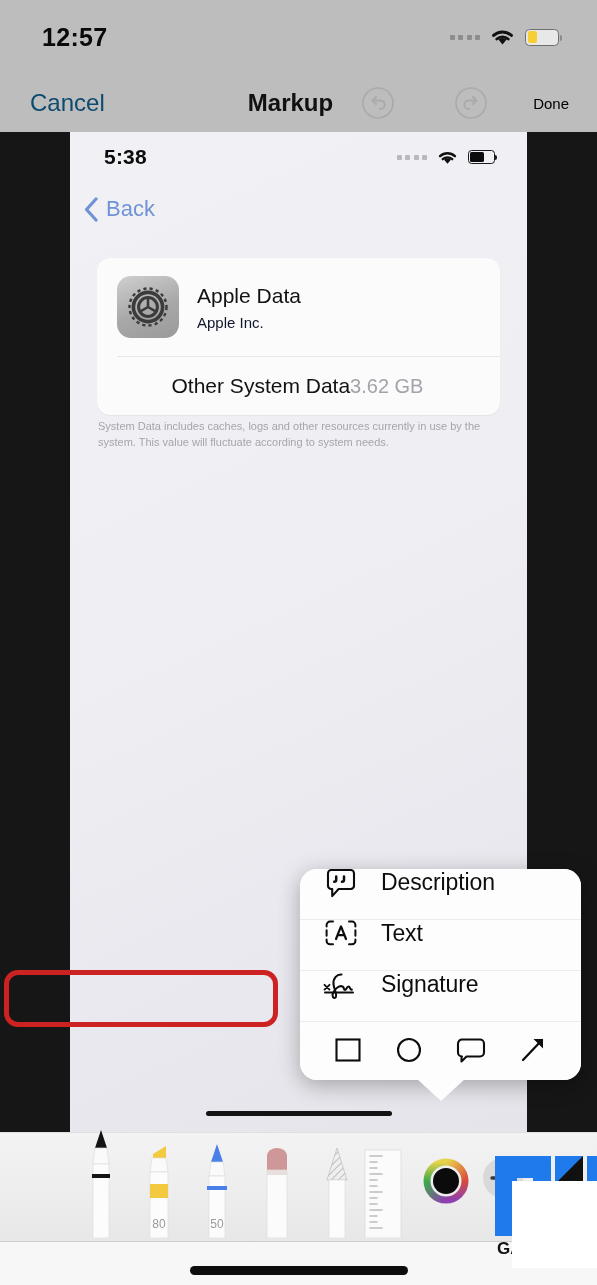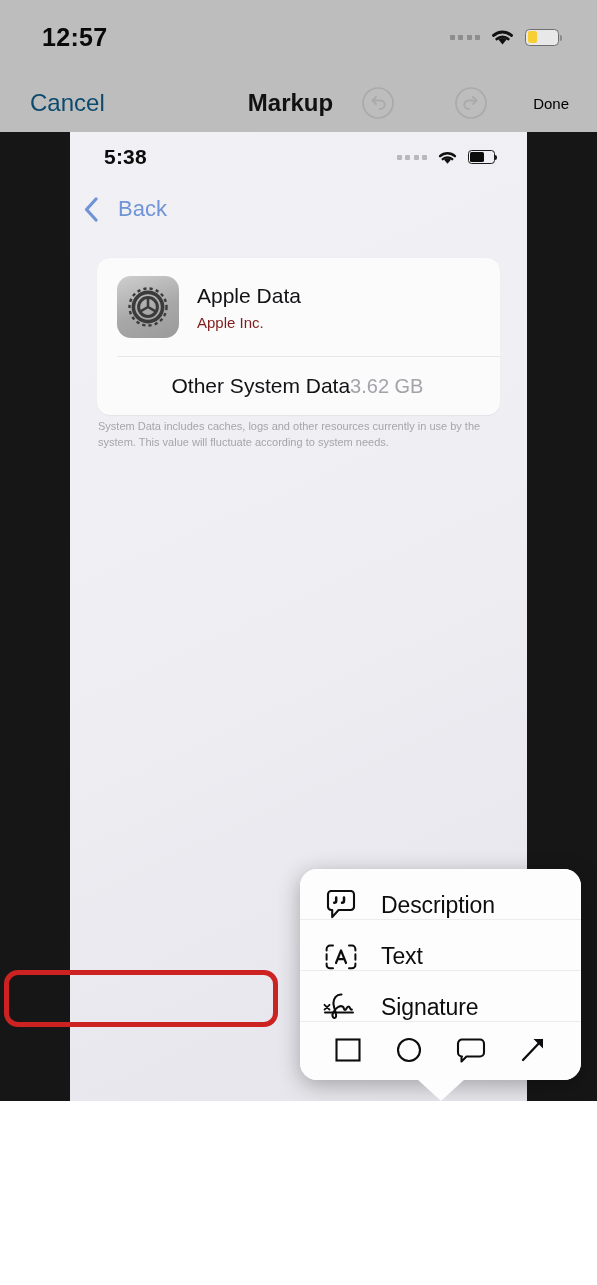--- a/index.html
+++ b/index.html
@@ -4,21 +4,21 @@
 <style>
   * { margin:0; padding:0; box-sizing:border-box; }
   html,body {
     width:597px; height:1285px;
     background:#fff;
     font-family:"Liberation Sans", sans-serif;
     overflow:hidden;
   }
   #screen {
     position:relative;
-    width:597px; height:1101px;
+    width:597px; height:1285px;
     background:#f2f2f2;
     overflow:hidden;
   }
 
   
   .outer-statusbar {
     position:absolute; left:0; top:0; width:597px; height:74px;
     background:#bdbdbd;
     display:flex; align-items:center; justify-content:space-between;
     padding:0 38px 0 42px;
@@ -76,39 +76,39 @@
     overflow:hidden;
   }
   .inner-statusbar {
     height:50px; display:flex; align-items:center; justify-content:space-between;
     padding:0 32px 0 34px;
   }
   .inner-clock { font-size:21px; font-weight:700; color:#0b0b0c; letter-spacing:0.2px; }
   .sig-dots-inner i { background:#b8b8bd; }
 
   .inner-nav { height:54px; display:flex; align-items:center; padding-left:14px; }
-  .back-btn { display:flex; align-items:center; gap:19px;text-align:right; }
+  .back-btn { display:flex; align-items:center; gap:7px;text-align:right; }
   .back-label { font-size:22px; color:#6f93d6; }
 
   
   .card {
     margin:22px 27px 0 27px;
     background:#fbfbfc;
     border-radius:13px;
     overflow:hidden;
     box-shadow:0 0.5px 1px rgba(0,0,0,0.05);
   }
   .card-top { display:flex; align-items:center; padding:18px 18px 18px 20px; gap:18px; }
   .gear-icon {
     width:62px; height:62px; border-radius:14px; flex:none;
     background:linear-gradient(160deg,#cfcfcf 0%,#a8a8a8 55%,#9a9a9a 100%);
     display:flex; align-items:center; justify-content:center;
   }
   .app-title { font-size:21px; color:#121214; line-height:1.25; }
-  .app-sub { font-size:15px; color:#7f1d1d; margin-top:4px; }
+  .app-sub { font-size:15px; color:#0f172a; margin-top:4px; }
   .card-div { height:1px; background:#e7e7ea; margin-left:20px; }
   .card-row {
     display:flex; align-items:center; justify-content:center;
     padding:17px 22px 17px 20px;
   }
   .row-label { font-size:21px; color:#121214; }
   .row-value { font-size:20px; color:#a3a3a9; }
 
   .footnote {
     margin:4px 28px 0 28px;
@@ -124,21 +124,21 @@
   .popup {
     position:absolute; left:300px; top:869px; width:281px;
     background:#fdfdfd;
     border-radius:17px;
     box-shadow:0 5px 22px rgba(0,0,0,0.30);
     overflow:visible;
     z-index:6;
   }
   .popup-inner { border-radius:17px; overflow:hidden; }
   .pop-item {
-    height:51px; display:flex; align-items:flex-end; gap:20px;
+    height:51px; display:flex; align-items:flex-start; gap:20px;
     padding-left:21px;
     border-bottom:1px solid #ececec;
     background:#fdfdfd;
     position:relative;
   }
   .pop-icon { width:40px; display:flex; align-items:center; justify-content:center; flex:none; }
   .pop-label { font-size:23px; color:#0d0d0f; letter-spacing:-0.1px; }
   .pop-shapes {
     height:58px; display:flex; align-items:center; justify-content:space-around;
     padding:0 18px; background:#fdfdfd;

